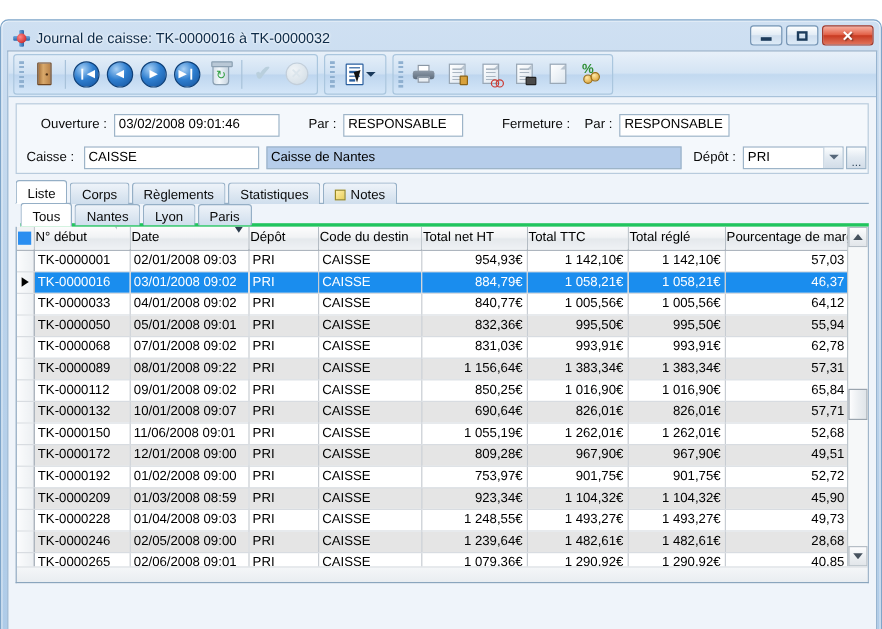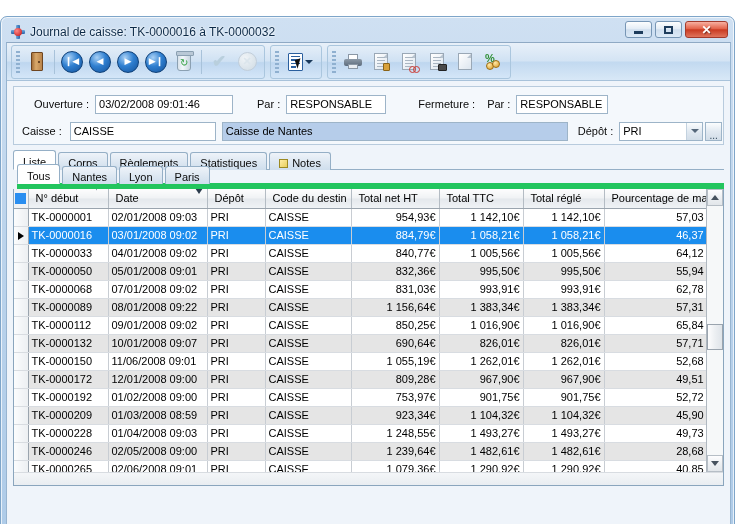--- a/index.html
+++ b/index.html
@@ -305,22 +305,22 @@
   }
   .tab .note-ic {
     display:inline-block;width:9px;height:9px;
     background: linear-gradient(135deg,#ffeea6,#e8cf5c);
     border:1px solid #9c8a22; vertical-align:-1px; margin-right:4px;
   }
   #subtabstrip {
     margin: 0 6px 0 10px;
     height: 19px;
     display: flex;
-    align-items: flex-end;
-    border-bottom: 6px solid #22c55e;
+    align-items: center;
+    border-bottom: 3px solid #22c55e;
   }
 
   
   #gridwrap {
     margin: 0 6px;
     height: 297px;
     background: #ffffff;
     border: 1px solid #8aa5bd;
     border-top: none;
     display: flex;
@@ -332,21 +332,21 @@
 
   table.grid { border-collapse: collapse; width: 100%; table-layout: fixed; font-size: 11px; }
   table.grid th {
     background: linear-gradient(to bottom,#fdfdfd 0%,#f0f2f4 48%,#e4e8ec 52%,#eff2f5 100%);
     border-right: 1px solid #b4bcc4;
     border-bottom: 1px solid #9aa4ae;
     font-weight: normal;
     font-size: 11px;
     color: #000;
     height: 19px;
-    padding: 0 7px;
+    padding: 0 1px;
     text-align: left;
     white-space: nowrap;
     overflow: hidden;
     position: relative;
     cursor: pointer;
   }
   table.grid th.sel-box { padding:0; width:14px; background:#f0f2f4; }
   table.grid th .boxmark {
     width:11px;height:11px;background:#2a8ef0;margin:0 auto;display:block;
   }

